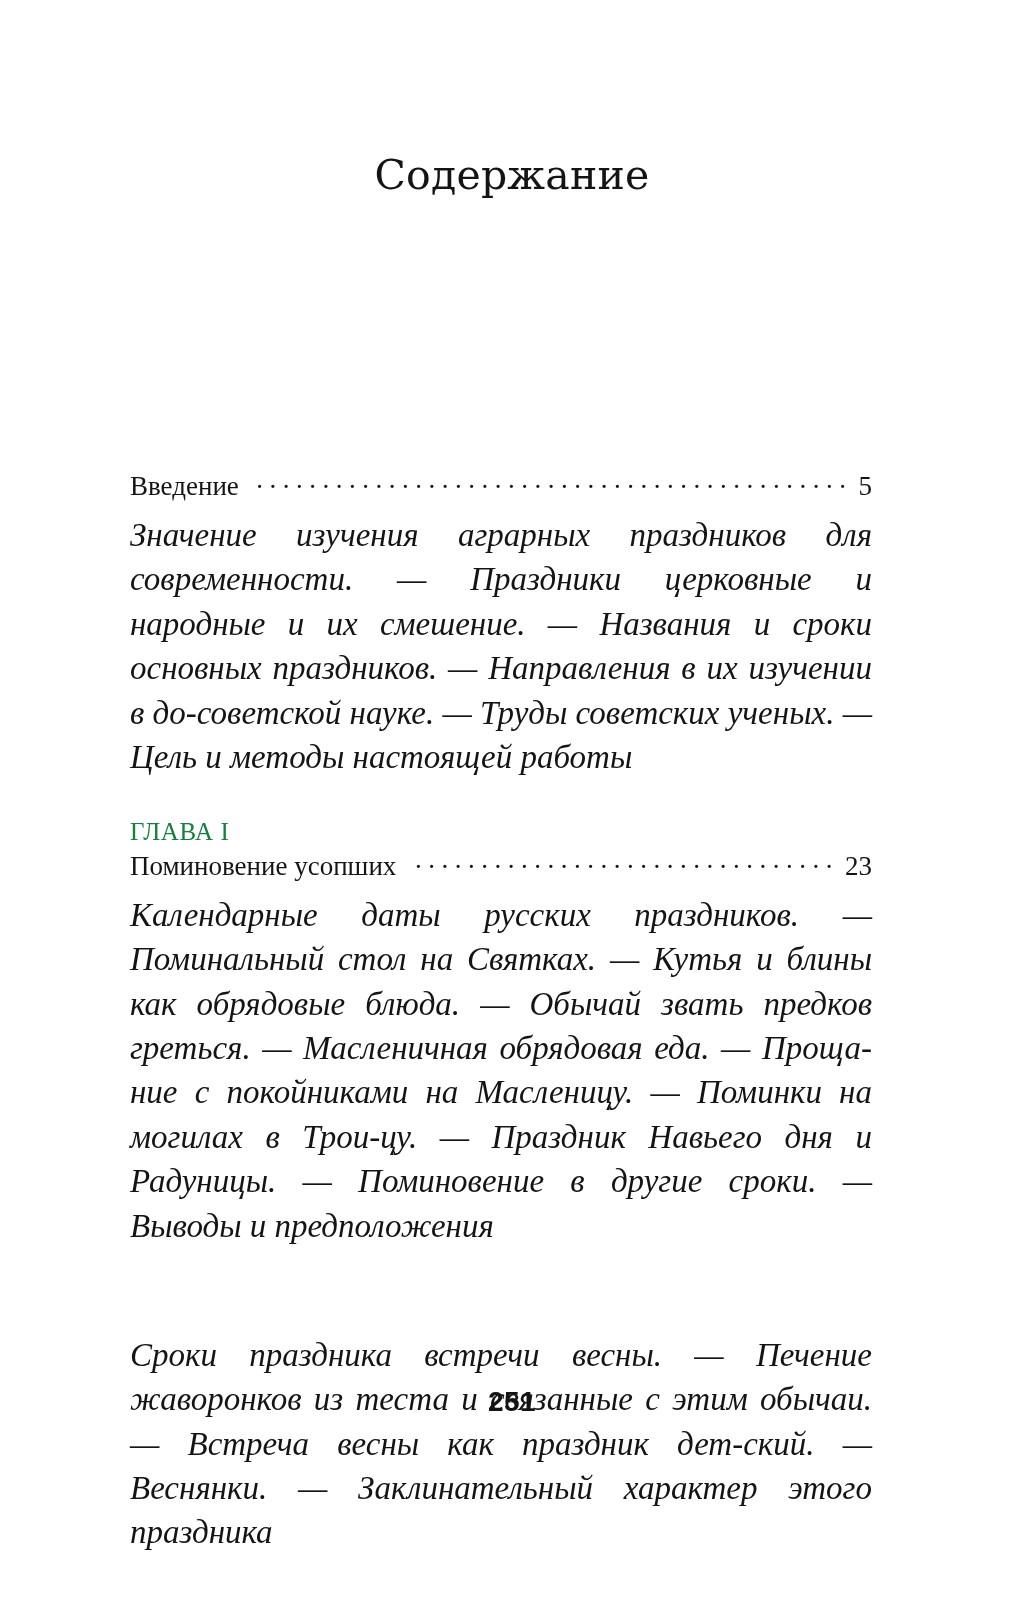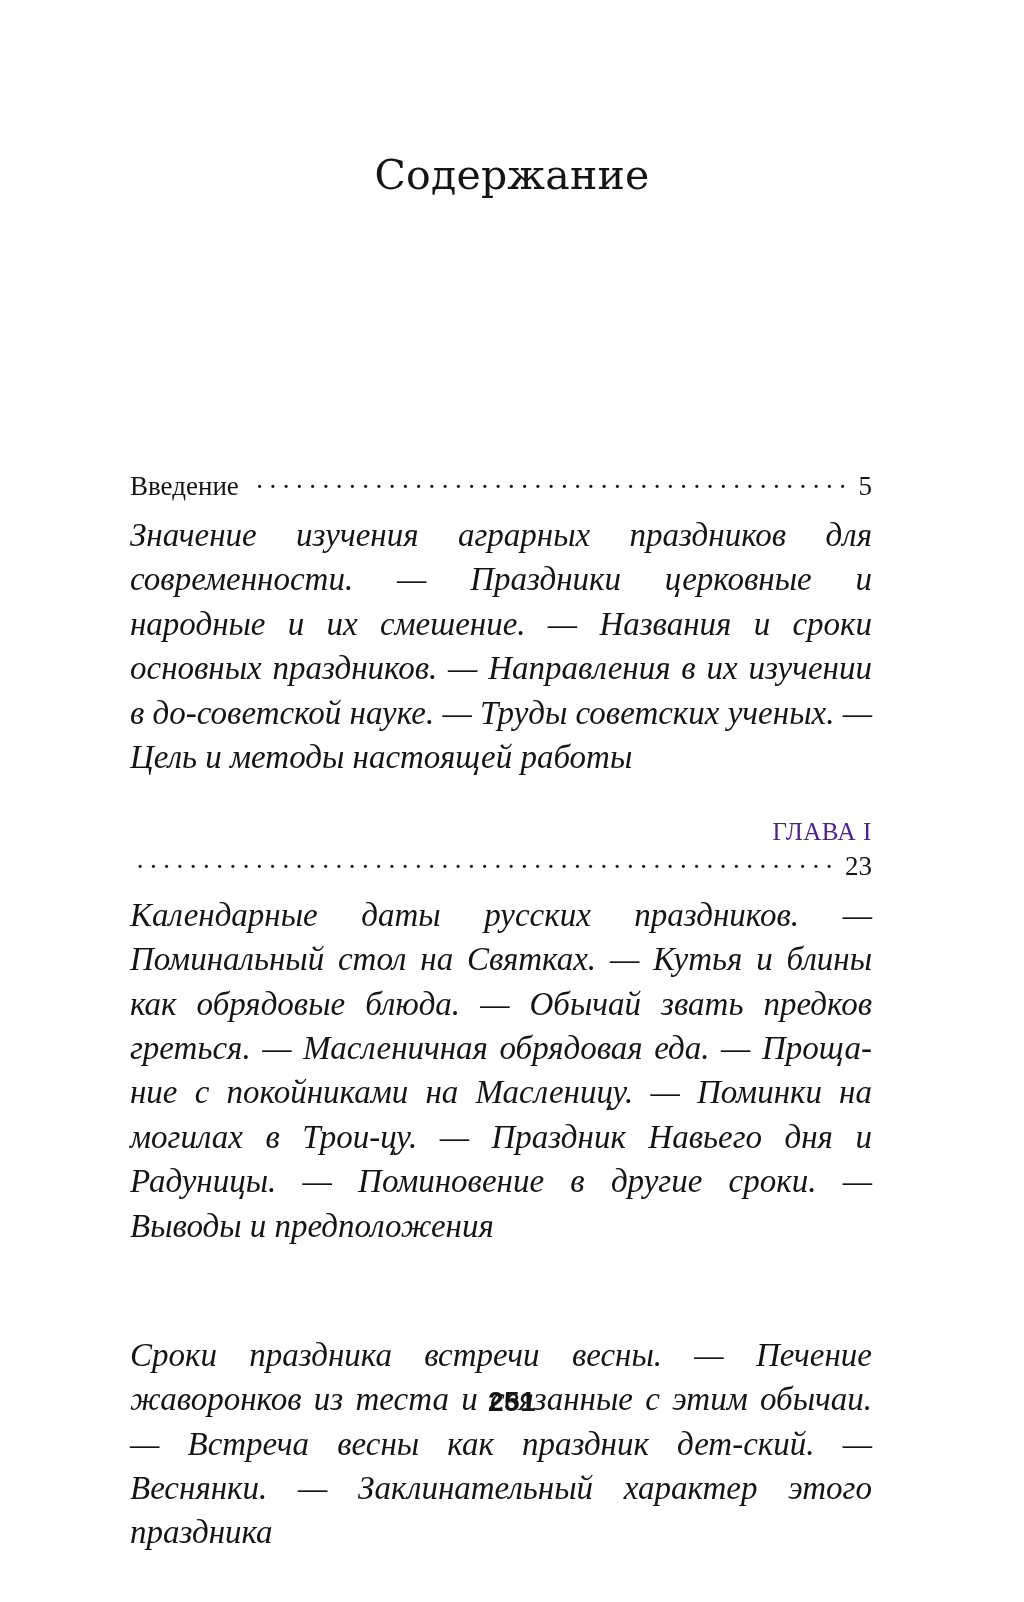--- a/index.html
+++ b/index.html
@@ -53,23 +53,22 @@
     margin: 0 0 0 0;
   }
 
   
   .chapter-label {
     font-family: "Liberation Serif", "DejaVu Serif", serif;
     font-size: 25px;
     font-weight: 400;
     letter-spacing: 0.6px;
     line-height: 1.22;
-    color: #4c1d95;
+    color: #15803d;
     margin: 0;
-    text-align: right;
   }
 
   
   .entry-line {
     display: flex;
     align-items: baseline;
     width: 100%;
     font-family: "Liberation Serif", "DejaVu Serif", serif;
     font-size: 27px;
     font-weight: 400;
@@ -156,20 +155,21 @@
         <span class="entry-page">5</span>
       </div>
       <p class="entry-desc last-line-natural">Значение изучения аграрных праздников для современности. — Праздники церковные и народные и их смешение. — Названия и сроки основных праздников. — Направления в их изучении в до-советской науке. — Труды советских ученых. — Цель и методы настоящей работы</p>
     </div>
 
     <div class="gap-after-desc"></div>
 
     <div class="toc-entry">
       <div class="chapter-label">ГЛАВА I</div>
       <div class="entry-line">
+        <span class="entry-name">Поминовение усопших</span>
         <span class="entry-dots"></span>
         <span class="entry-page">23</span>
       </div>
       <p class="entry-desc last-line-natural">Календарные даты русских праздников. — Поминальный стол на Святках. — Кутья и блины как обрядовые блюда. — Обычай звать предков греться. — Масленичная обрядовая еда. — Проща-ние с покойниками на Масленицу. — Поминки на могилах в Трои-цу. — Праздник Навьего дня и Радуницы. — Поминовение в другие сроки. — Выводы и предположения</p>
     </div>
 
     <div class="gap-after-desc"></div>
 
     <div class="toc-entry">
     </div>

